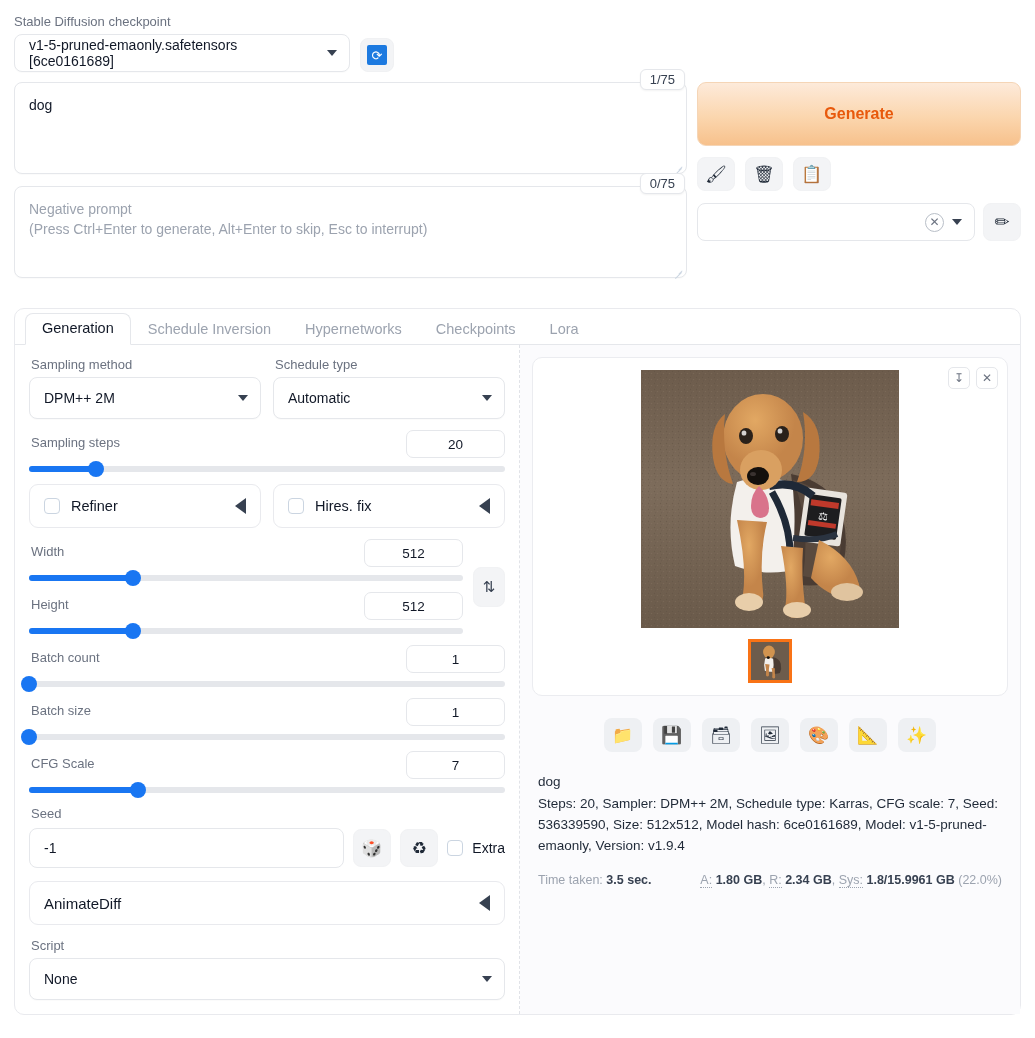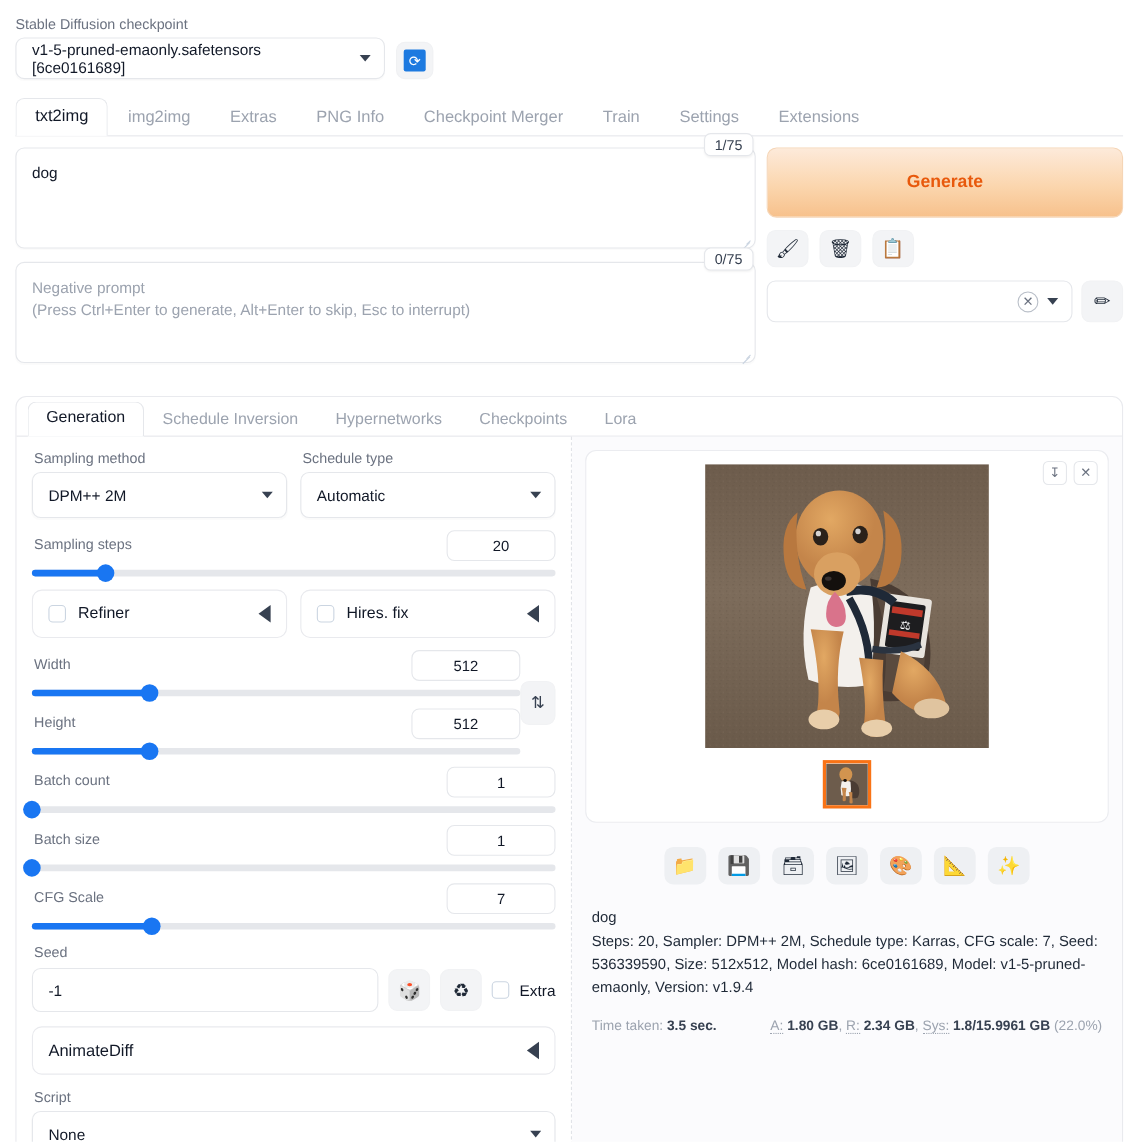--- a/index.html
+++ b/index.html
@@ -164,21 +164,21 @@
   }
   .cbox {
     width: 16px; height: 16px; border: 1px solid #cbd5e1; border-radius: 4px; background: #fff;
   }
   .acc-label { font-size: 14.5px; color: #111827; flex: 1; }
   .tri-left {
     width: 0; height: 0; border-top: 8px solid transparent; border-bottom: 8px solid transparent;
     border-right: 11px solid #374151;
   }
 
-  .wh-wrap { display: flex; align-items: center; margin-top: 11px; }
+  .wh-wrap { display: flex; gap: 10px; align-items: center; margin-top: 11px; }
   .wh-left { flex: 1; }
   .swap-btn {
     width: 32px; height: 40px; background: #f3f4f6; border-radius: 8px;
     display: flex; align-items: center; justify-content: center; font-size: 15px; color:#374151;
     border: 1px solid #f1f2f4; cursor: pointer; align-self: center;
   }
 
   .seed-row { display: flex; gap: 9px; align-items: center; margin-top: 7px; }
   .seed-input {
     flex: 1; height: 40px; border: 1px solid #e5e7eb; border-radius: 8px; background: #fff;
@@ -242,30 +242,20 @@
       <div class="select-box">
         <span>v1-5-pruned-emaonly.safetensors [6ce0161689]</span>
         <span class="caret"></span>
       </div>
     </div>
     <div class="icon-btn">
       <span class="refresh-glyph">⟳</span>
     </div>
   </div>
 
-  <div class="tabs-main">
-    <div class="tab active">txt2img</div>
-    <div class="tab">img2img</div>
-    <div class="tab">Extras</div>
-    <div class="tab">PNG Info</div>
-    <div class="tab">Checkpoint Merger</div>
-    <div class="tab">Train</div>
-    <div class="tab">Settings</div>
-    <div class="tab">Extensions</div>
-  </div>
 
   <div class="prompt-area">
     <div class="prompt-left">
       <div class="ta-wrap">
         <div class="token-counter">1/75</div>
         <textarea id="prompt-ta" class="ta" placeholder="Prompt (press Ctrl+Enter or Alt+Enter to generate)" style="">dog</textarea>
         <span class="resize-grip"></span>
       </div>
       <div class="ta-wrap">
         <div class="token-counter">0/75</div>

